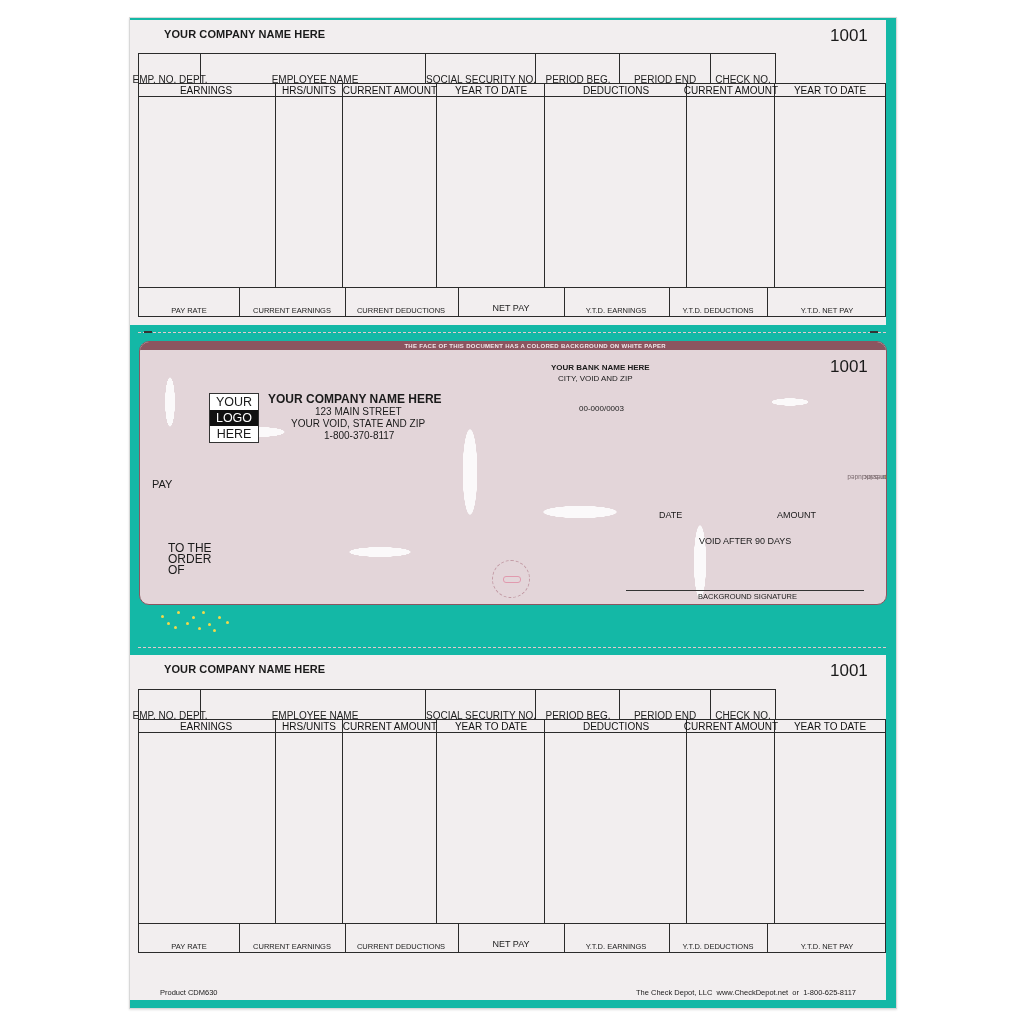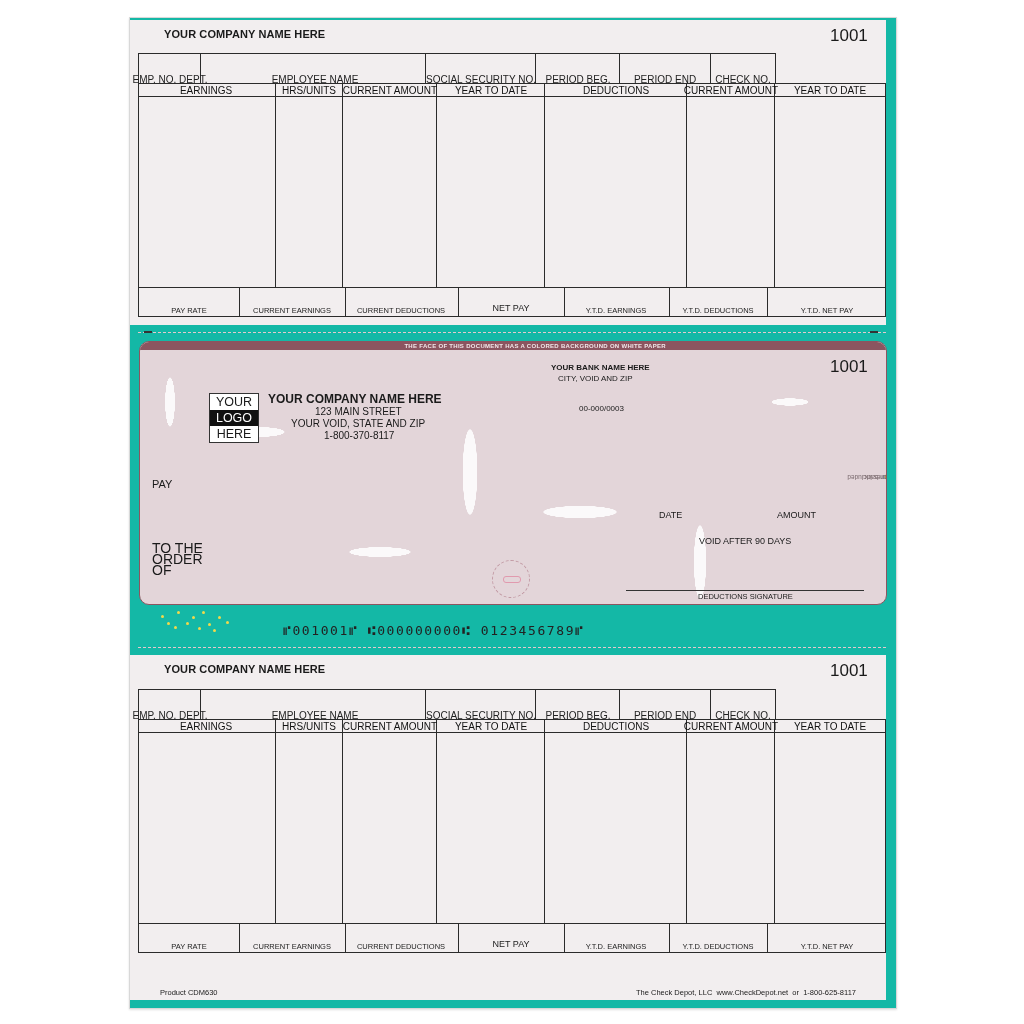--- a/index.html
+++ b/index.html
@@ -115,31 +115,31 @@
     <div class="t" style="left:175px;top:64px;font-size:10px;">123 MAIN STREET</div>
     <div class="t" style="left:151px;top:76px;font-size:10px;">YOUR VOID, STATE AND ZIP</div>
     <div class="t" style="left:184px;top:88px;font-size:10px;">1-800-370-8117</div>
 
     <div class="t" style="left:411px;top:21px;font-weight:bold;font-size:8px;">YOUR BANK NAME HERE</div>
     <div class="t" style="left:418px;top:32px;font-size:8px;">CITY, VOID AND ZIP</div>
     <div class="t" style="left:439px;top:62px;font-size:8px;">00-000/0003</div>
     <div class="t" style="left:690px;top:15px;font-size:17px;">1001</div>
 
     <div class="t" style="left:12px;top:136px;font-size:11px;">PAY</div>
-    <div class="t" style="left:12px;top:201px;font-size:14px;line-height:11px;">
+    <div class="t" style="left:28px;top:201px;font-size:12px;line-height:11px;">
       <div>TO THE</div>
       <div>ORDER</div>
       <div>OF</div>
     </div>
     <div class="t" style="left:519px;top:168px;font-size:9px;">DATE</div>
     <div class="t" style="left:637px;top:168px;font-size:9px;">AMOUNT</div>
     <div class="t" style="left:559px;top:194px;font-size:9px;">VOID AFTER 90 DAYS</div>
 
     <div class="sig-line"></div>
-    <div class="t" style="left:558px;top:250px;font-size:7.5px;">DEDUCTIONS SIGNATURE</div>
+    <div class="t" style="left:558px;top:250px;font-size:7.5px;">BACKGROUND SIGNATURE</div>
 
     <div class="stamp">
         <div class="key"></div>
       </div>
 
     <div class="sec-vert">
       <span><span>Security Features Included</span> 🔒 <span>Details on back.</span></span>
     </div>
   </div>
 
@@ -151,21 +151,20 @@
       <span style="left:62px;top:598px;"></span>
       <span style="left:72px;top:593px;"></span>
     <span style="left:78px;top:605px;"></span>
       <span style="left:88px;top:598px;"></span>
       <span style="left:96px;top:603px;"></span>
     <span style="left:44px;top:608px;"></span>
       <span style="left:68px;top:609px;"></span>
       <span style="left:83px;top:611px;"></span>
   </div>
 
-  <div class="micr">⑈001001⑈ ⑆000000000⑆ 0123456789⑈</div>
 
   <div class="dash" style="top:629px;"></div>
 
   <div class="stub stub-bot">
     <div class="abs company" style="left:34px;top:8px;">YOUR COMPANY NAME HERE</div>
     <div class="abs checkno" style="left:700px;top:6px;">1001</div>
 
     <div class="cell" style="left:8px;top:34px;width:63px;height:31px;"></div>
     <div class="cell" style="left:70px;top:34px;width:226px;height:31px;"></div>
     <div class="cell" style="left:295px;top:34px;width:111px;height:31px;"></div>

